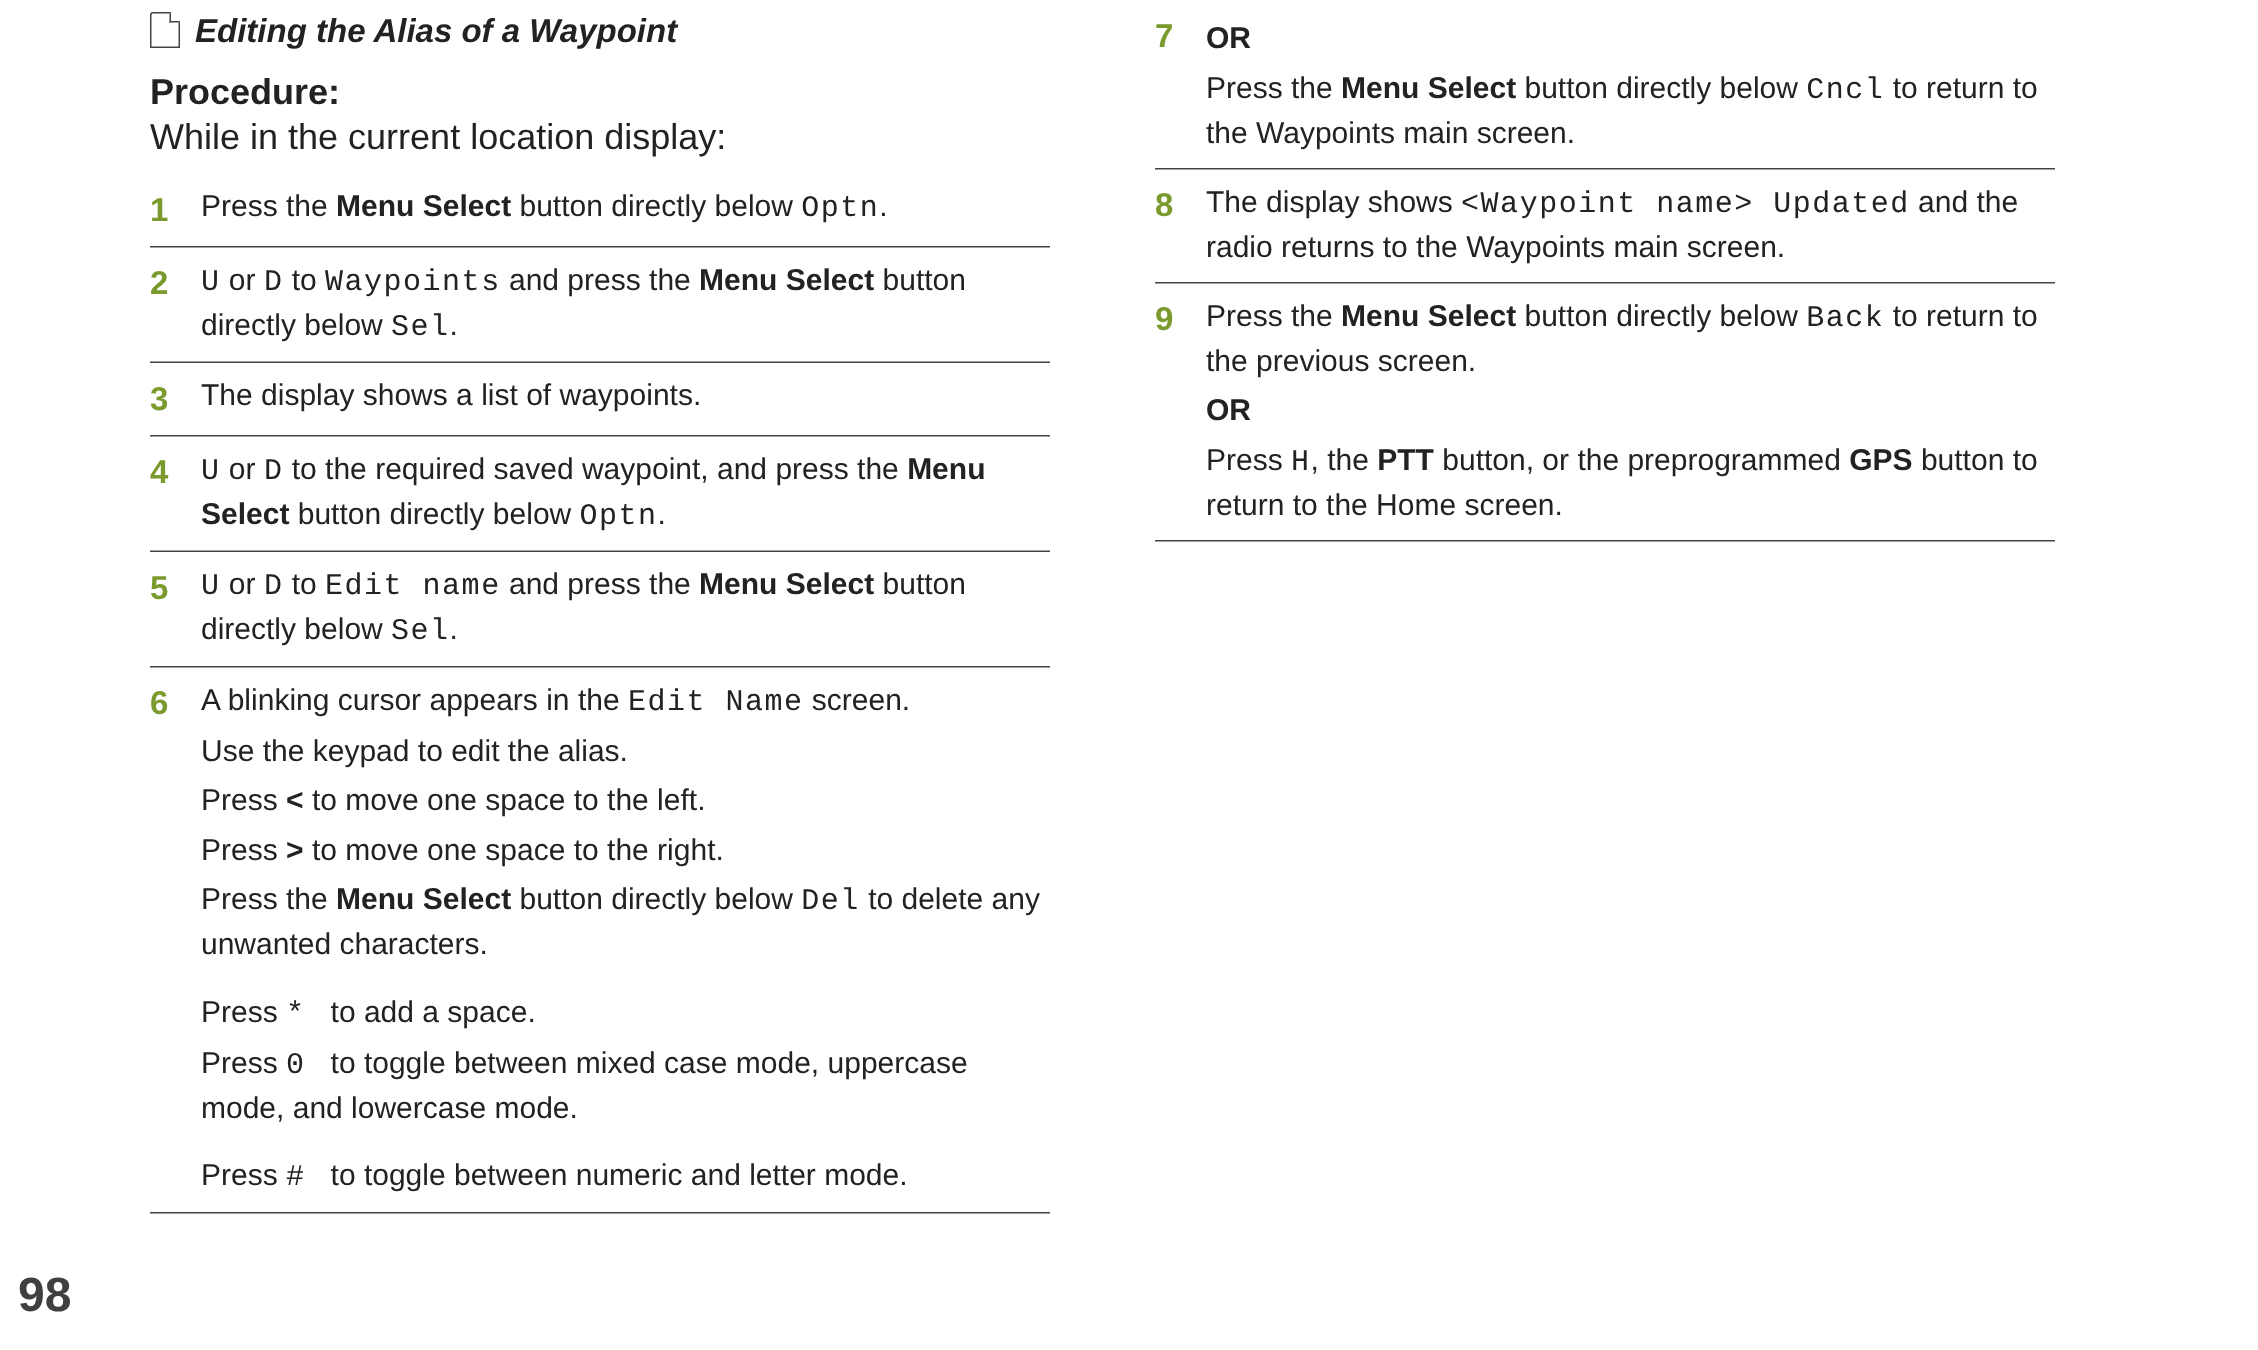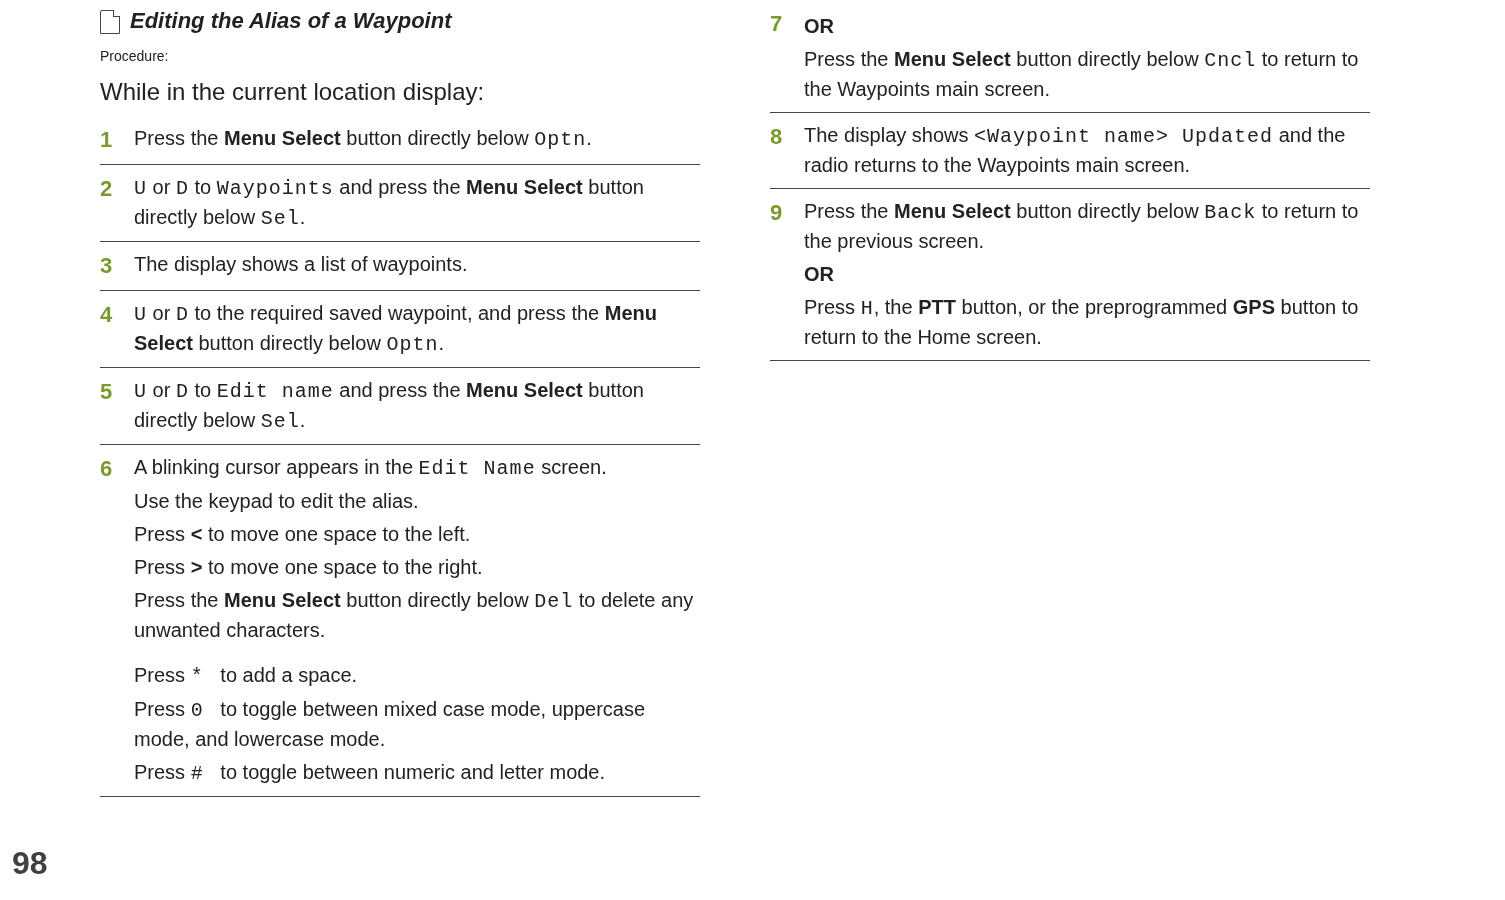--- a/index.html
+++ b/index.html
@@ -42,21 +42,21 @@
     display: flex;
     gap: 70px;
     padding-left: 40px;
     padding-top: 0;
   }
   .col {
     width: 600px;
   }
   .heading {
     display: flex;
-    align-items: flex-end;
+    align-items: flex-start;
     gap: 10px;
     margin-bottom: 14px;
   }
   .heading .icon {
     width: 18px;
     height: 22px;
     border: 1px solid #444;
     border-radius: 2px 2px 0 0;
     position: relative;
   }
@@ -70,23 +70,23 @@
     background: #fff;
     border-left: 1px solid #444;
     border-bottom: 1px solid #444;
   }
   .heading-title {
     font-size: 22px;
     font-weight: bold;
     font-style: italic;
   }
   .procedure-label {
-    font-size: 14px;
-    font-weight: normal;
-    margin-bottom: 14px;
+    font-size: 24px;
+    font-weight: bold;
+    margin-bottom: 2px;
   }
   .intro {
     font-size: 24px;
     margin-bottom: 18px;
   }
   .step {
     display: flex;
     gap: 14px;
     border-bottom: 1px solid #444;
     padding-bottom: 8px;
@@ -148,21 +148,21 @@
           <div class="step">
             <div class="step-num">6</div>
             <div class="step-body">
               <div><span>A blinking cursor appears in the </span><span class="mono">Edit Name</span><span> screen.</span></div>
               <div style="margin-top: 4px;"><span>Use the keypad to edit the alias.</span></div>
               <div style="margin-top: 4px;"><span>Press </span><span class="bold">&lt;</span><span> to move one space to the left.</span></div>
               <div style="margin-top: 4px;"><span>Press </span><span class="bold">&gt;</span><span> to move one space to the right.</span></div>
               <div style="margin-top: 4px;"><span>Press the </span><span class="bold">Menu Select</span><span> button directly below </span><span class="mono">Del</span><span> to delete any unwanted characters.</span></div>
               <div style="margin-top: 16px;"><span>Press </span><span class="mono">*</span><span>&nbsp;&nbsp;&nbsp;to add a space.</span></div>
               <div style="margin-top: 4px;"><span>Press </span><span class="mono">0</span><span>&nbsp;&nbsp;&nbsp;to toggle between mixed case mode, uppercase mode, and lowercase mode.</span></div>
-              <div style="margin-top: 4px;"><span>Press </span><span class="mono">#</span><span>&nbsp;&nbsp;&nbsp;to toggle between numeric and letter mode.</span></div>
+              <div style="margin-top: 16px;"><span>Press </span><span class="mono">#</span><span>&nbsp;&nbsp;&nbsp;to toggle between numeric and letter mode.</span></div>
             </div>
           </div>
         </div>
     </div>
 
     <div class="col">
       <div id="right-steps">
           <div class="step">
             <div class="step-num">7</div>
             <div class="step-body">

